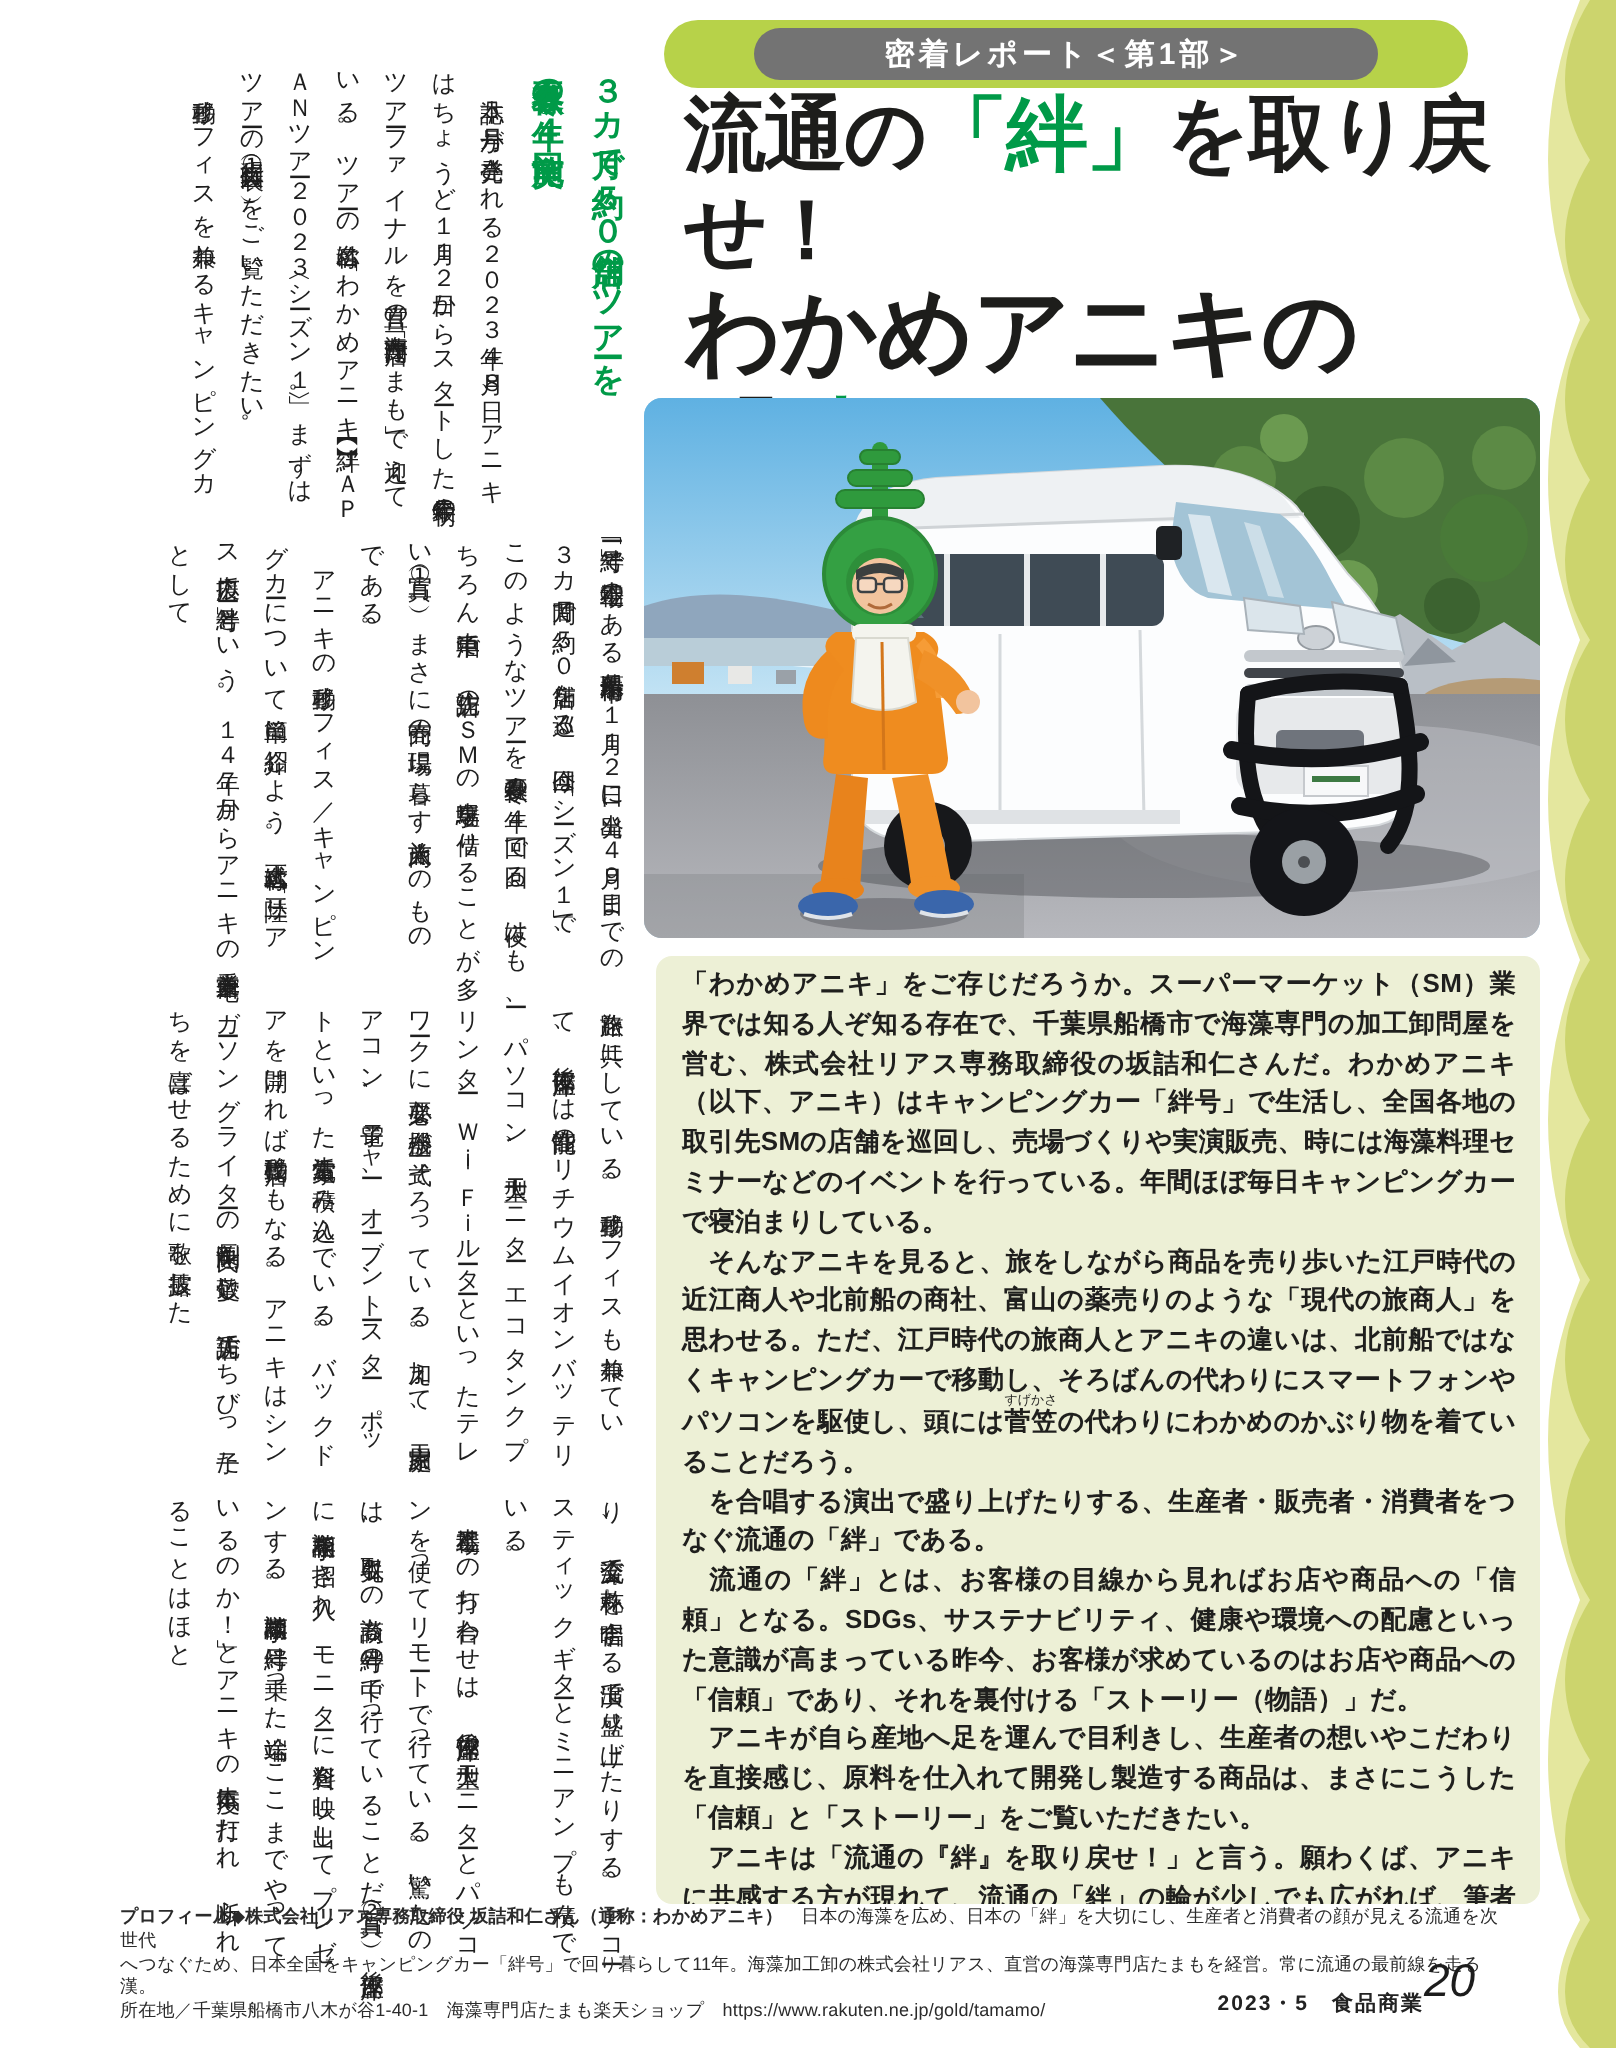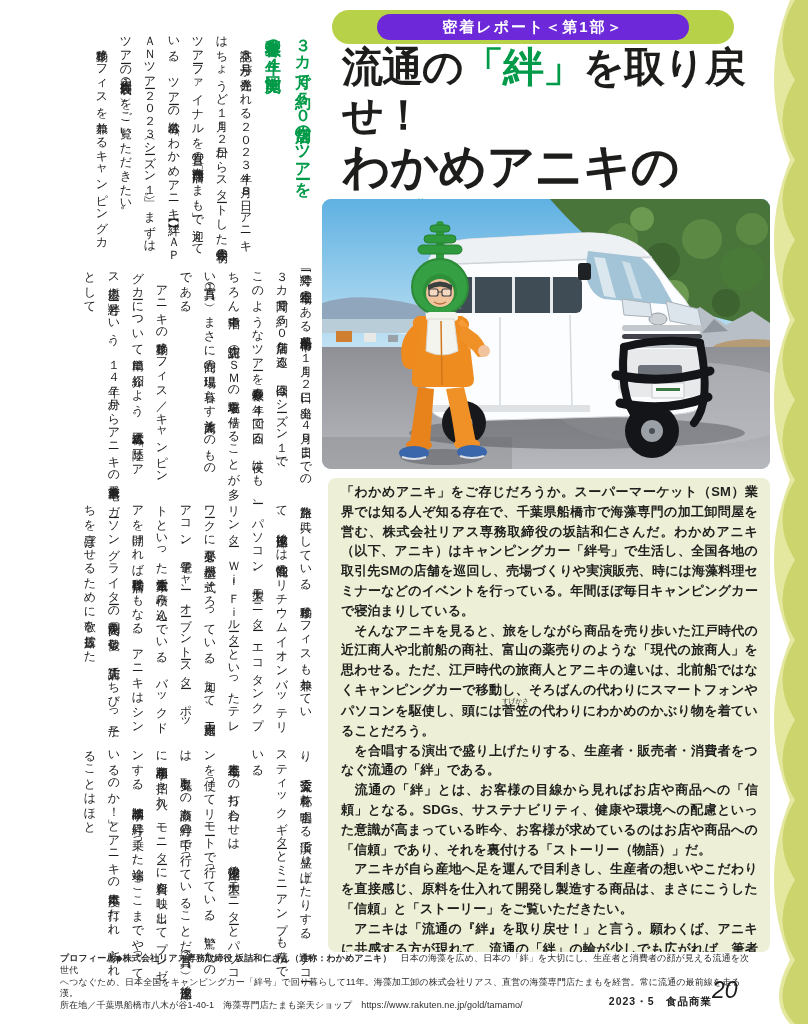--- a/index.html
+++ b/index.html
@@ -9,21 +9,21 @@
     font-family:"Liberation Sans","DejaVu Sans",sans-serif;
   }
   
   .wave-border{position:absolute;top:0;right:0;width:46px;height:1024px;}
   
   .badge-bar{
     position:absolute;left:332px;top:10px;width:402px;height:34px;
     background:#b7d249;border-radius:17px;display:flex;align-items:center;justify-content:center;
   }
   .badge-pill{
-    width:312px;height:26px;background:#6d28d9;border-radius:13px;
+    width:312px;height:26px;background:#737373;border-radius:13px;
     display:flex;align-items:center;justify-content:center;
   }
   .badge-pill span{color:#ffffff;font-size:15px;font-weight:700;letter-spacing:2px;}
   .headline{position:absolute;left:342px;top:44px;width:450px;margin:0;line-height:1.16;}
   .headline .hl{display:block;font-weight:900;color:#1d1d1b;}
   .hl1{font-size:41px;letter-spacing:-1px;}
   .hl2,.hl3{font-size:48px;letter-spacing:-1px;}
   .g{color:#009a48;}
   .k{color:#1d1d1b;}
   

